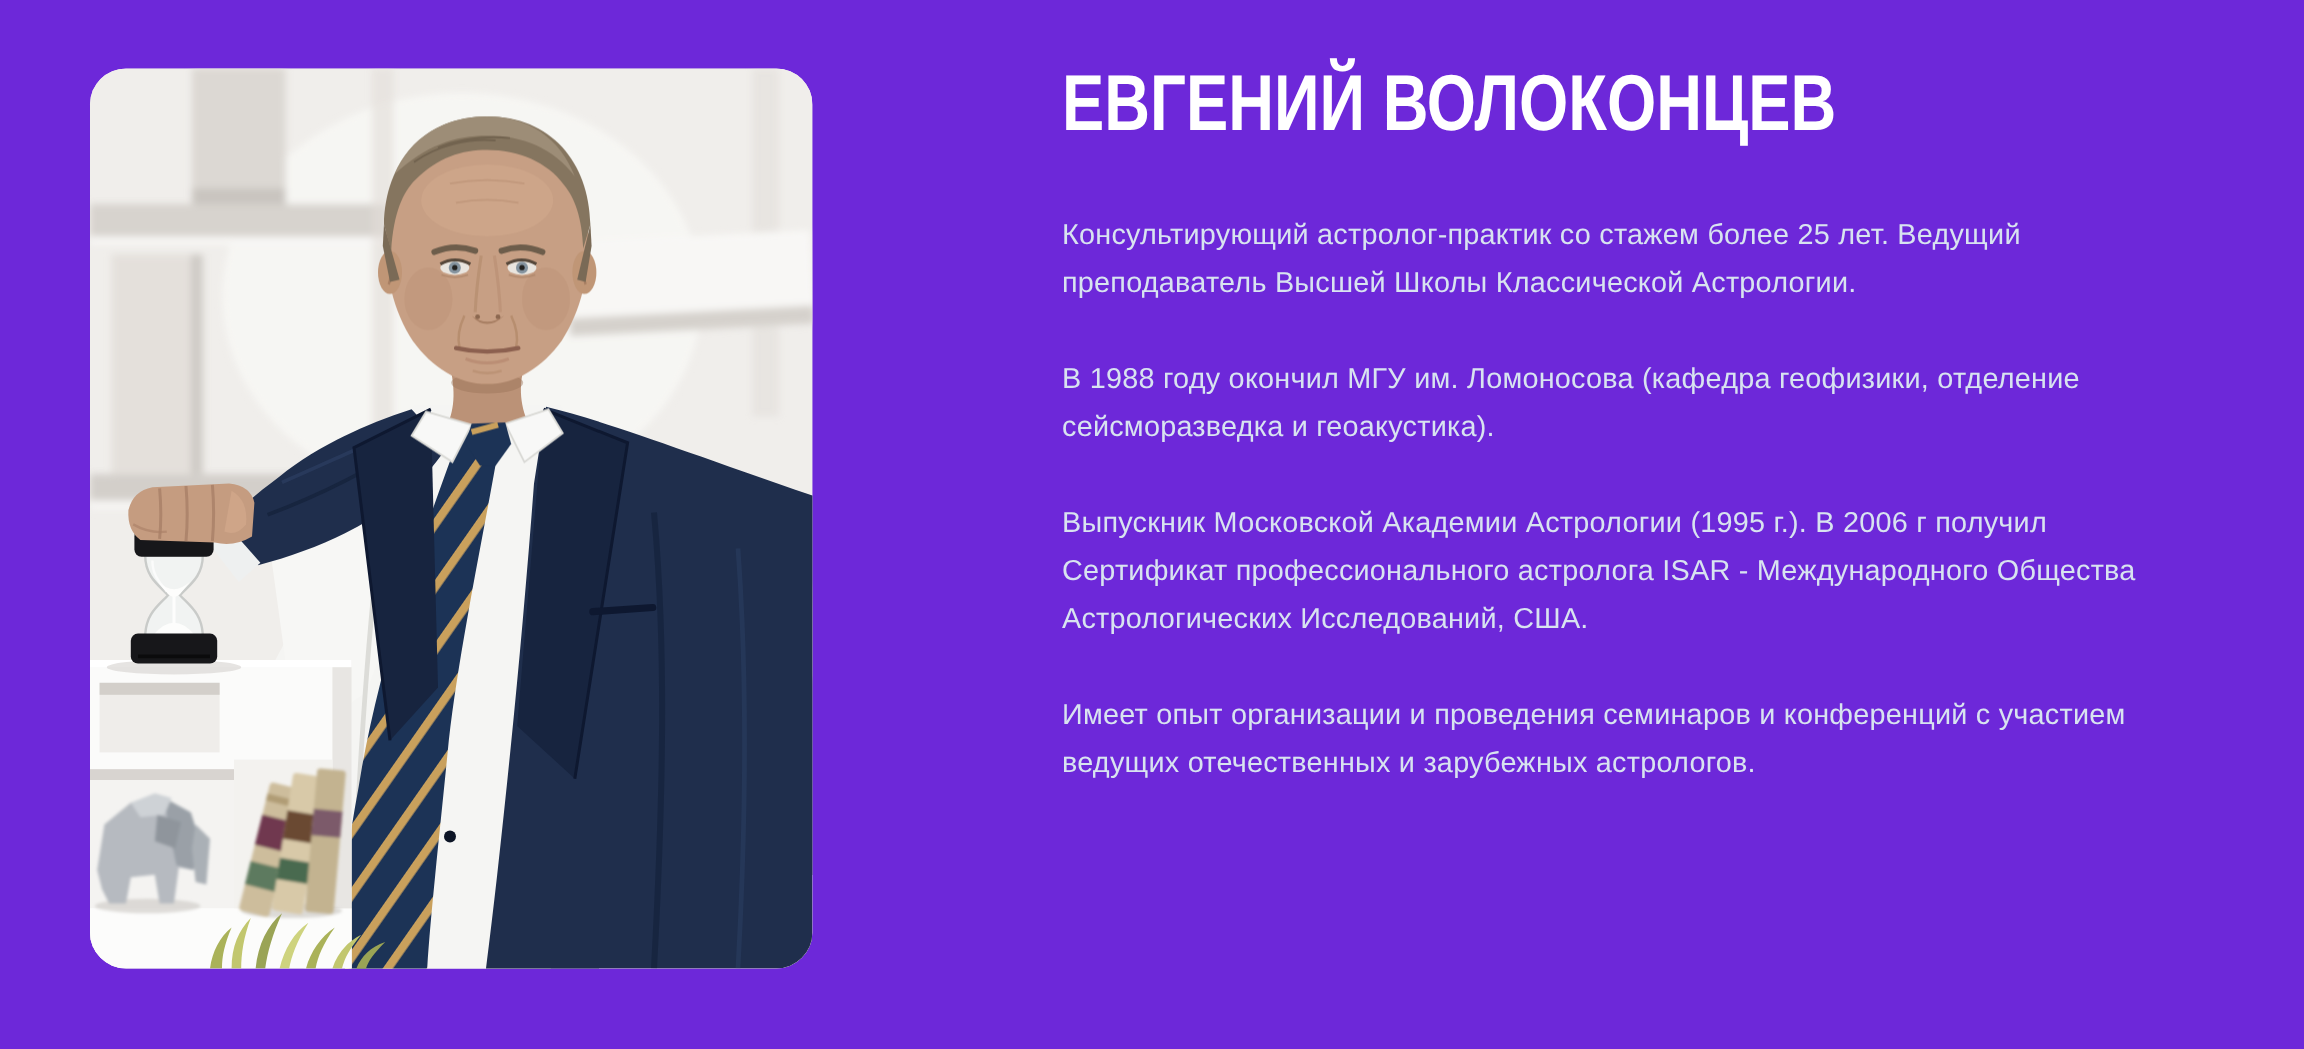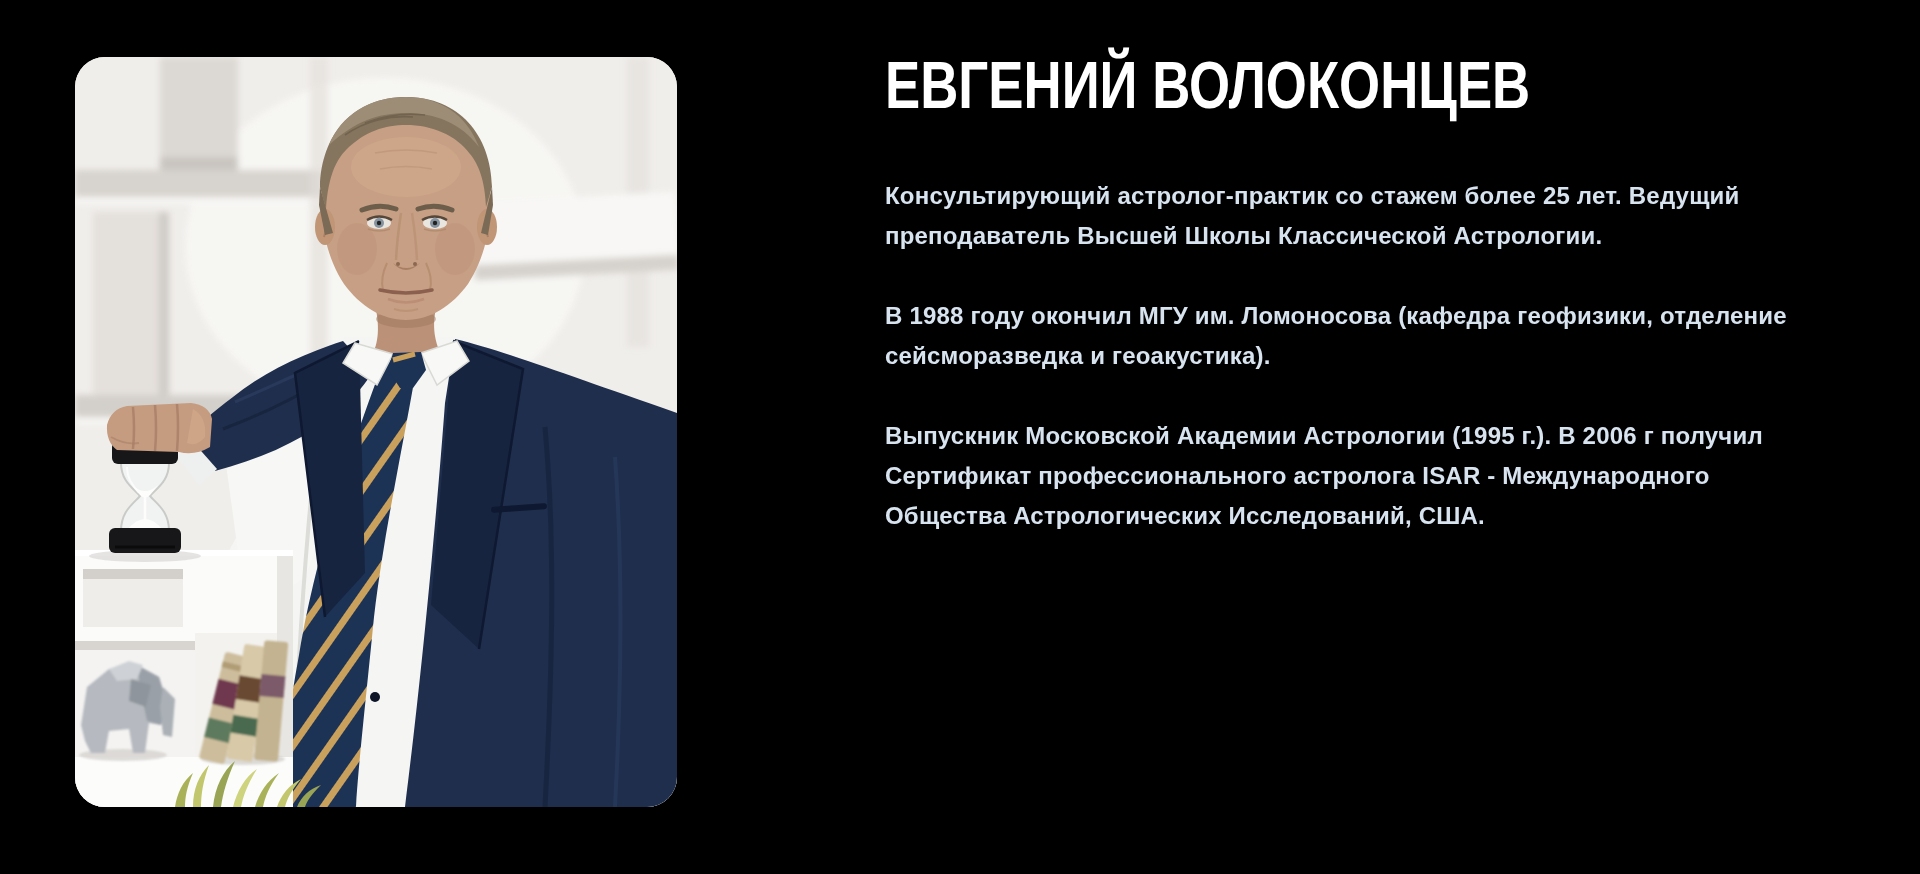--- a/index.html
+++ b/index.html
@@ -1,38 +1,38 @@
 <!DOCTYPE html>
 <html><head>
 <meta charset="utf-8">
 <style>
   html,body{margin:0;padding:0;background:#14478a;}
   .screen{
     position:relative;width:1920px;height:874px;overflow:hidden;
-    background:#000000;
+    background:#6d28d9;
     font-family:"Liberation Sans", sans-serif;
   }
   .photo-card{
     position:absolute;left:75px;top:57px;width:602px;height:750px;
     border-radius:30px;overflow:hidden;background:#efedea;
   }
   .photo-card svg{display:block;width:602px;height:750px;}
   .content{
     position:absolute;left:885px;top:52px;width:950px;
   }
   .content h1{
     margin:0 0 58px 0;
     font-size:66px;line-height:66px;font-weight:bold;color:#ffffff;
     white-space:nowrap;letter-spacing:0;
     transform:scaleX(0.80);transform-origin:left center;
   }
   .content p.bio{
     margin:0 0 40px 0;
     font-size:24px;line-height:40px;letter-spacing:0.2px;
-    color:#d8e3f0;font-weight:bold;
+    color:#d8e3f0;font-weight:normal;
   }
 </style>
 </head>
 <body>
 
 <div class="screen">
 
   <div class="photo-card">
     <svg viewBox="0 0 602 750" xmlns="http://www.w3.org/2000/svg">
       <defs>
@@ -221,15 +221,16 @@
         <path d="M222 750 C226 740 234 732 246 728 C236 738 232 744 230 750 Z" fill="#9aa455"></path>
       </g>
     </svg>
   </div>
 
   <div class="content">
     <h1>ЕВГЕНИЙ ВОЛОКОНЦЕВ</h1>
     <p class="bio">Консультирующий астролог-практик со стажем более 25 лет. Ведущий преподаватель Высшей Школы Классической Астрологии.</p>
     <p class="bio">В 1988 году окончил МГУ им. Ломоносова (кафедра геофизики, отделение сейсморазведка и геоакустика).</p>
     <p class="bio">Выпускник Московской Академии Астрологии (1995 г.). В 2006 г получил Сертификат профессионального астролога ISAR - Международного Общества Астрологических Исследований, США.</p>
+    <p class="bio">Имеет опыт организации и проведения семинаров и конференций с участием ведущих отечественных и зарубежных астрологов.</p>
   </div>
 
 </div>
 
 </body></html>

